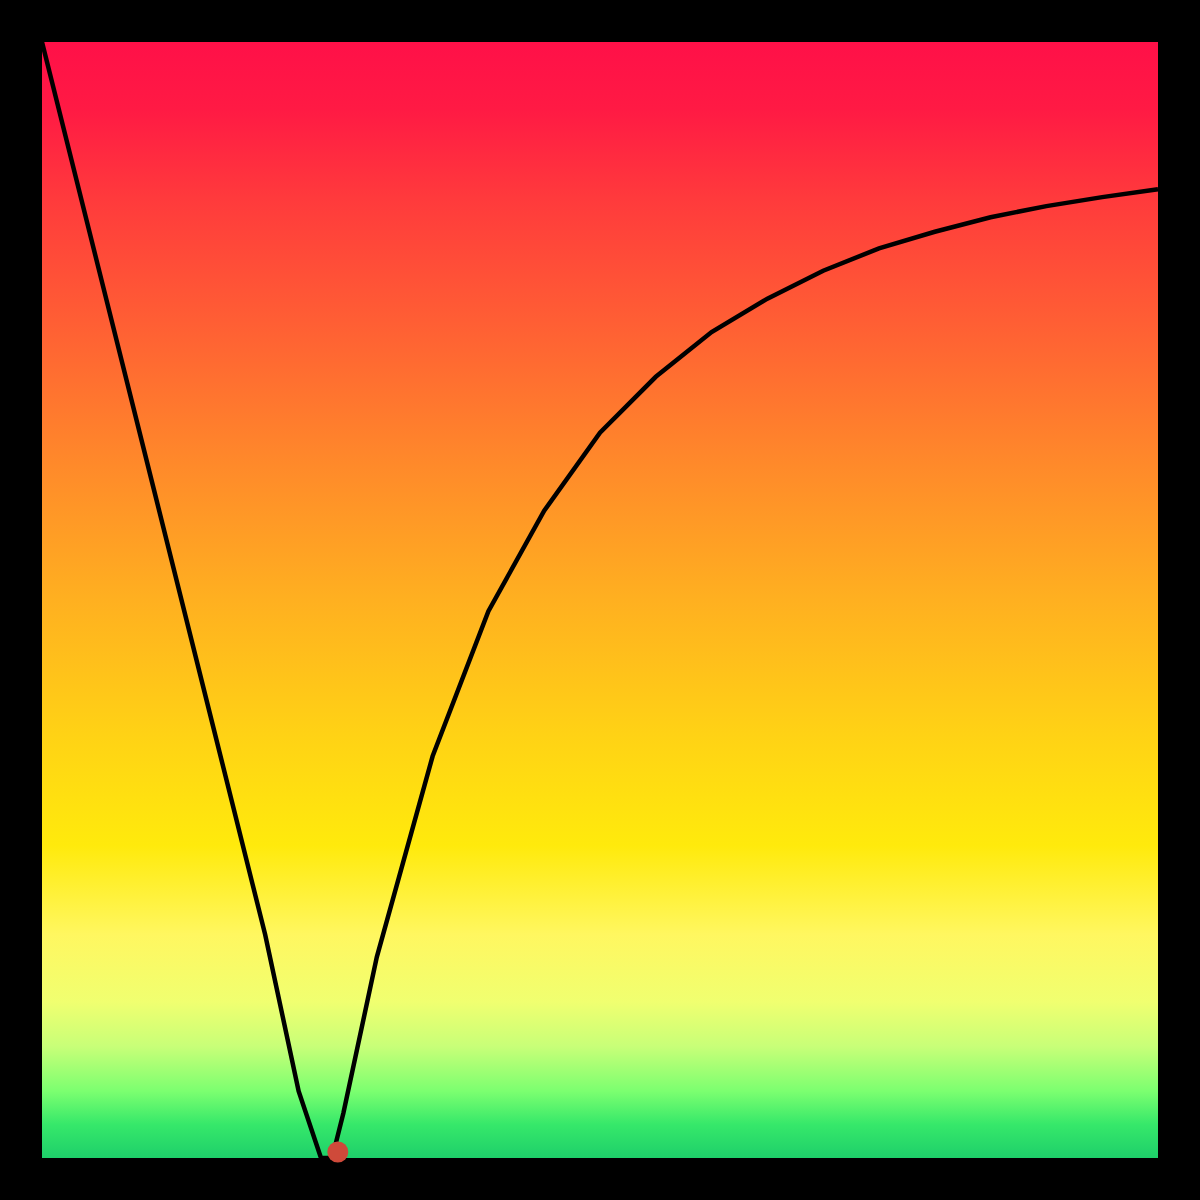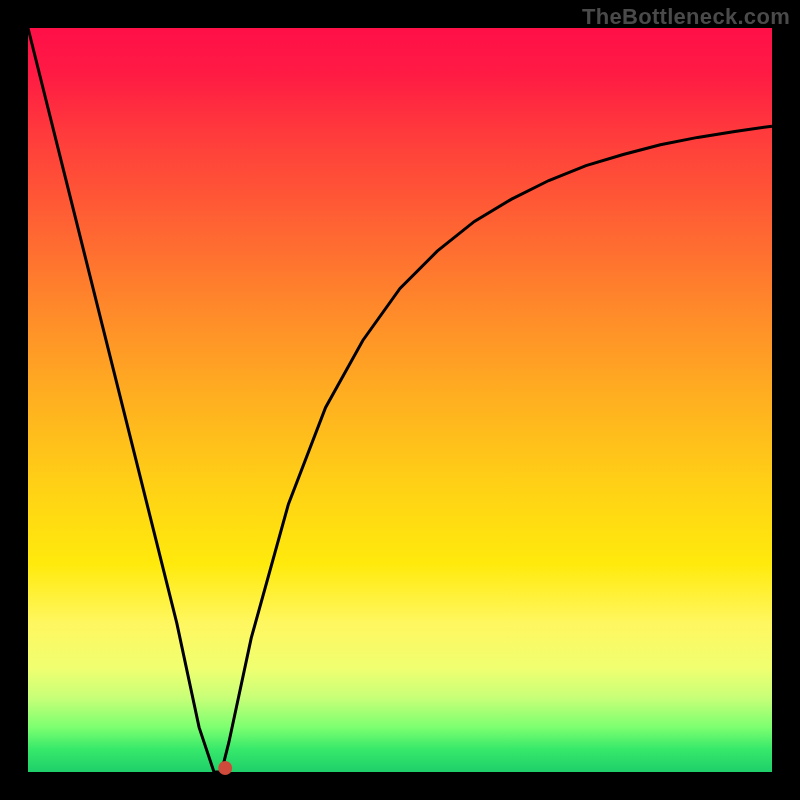--- a/index.html
+++ b/index.html
@@ -68,15 +68,14 @@
 
   <div class="plot-area">
 
     <svg class="curve" viewBox="0 0 744 744" preserveAspectRatio="none">
       <path id="bottleneck-path" fill="none" stroke="#000000" stroke-width="3" d="M0.0 0.0 L37.2 148.8 L74.4 297.6 L111.6 446.4 L148.8 595.2 L171.1 699.4 L186.0 744.0 L193.4 744.0 L200.9 714.2 L223.2 610.1 L260.4 476.2 L297.6 379.4 L334.8 312.5 L372.0 260.4 L409.2 223.2 L446.4 193.4 L483.6 171.1 L520.8 152.5 L558.0 137.6 L595.2 126.5 L632.4 116.8 L669.6 109.4 L706.8 103.4 L744.0 98.2"></path>
       <circle id="bottleneck-marker" r="7" fill="#cf4a3a" cx="197.2" cy="740.0"></circle>
     </svg>
 
   </div>
 
-  <div class="watermark">TheBottleneck.com</div>
 
 </div>
 
 </body></html>

